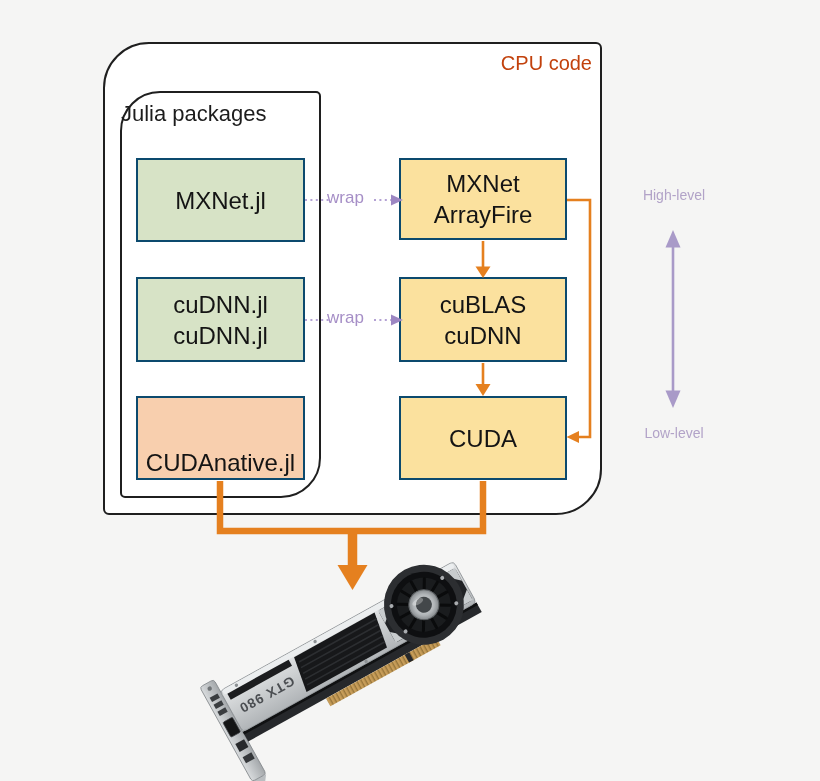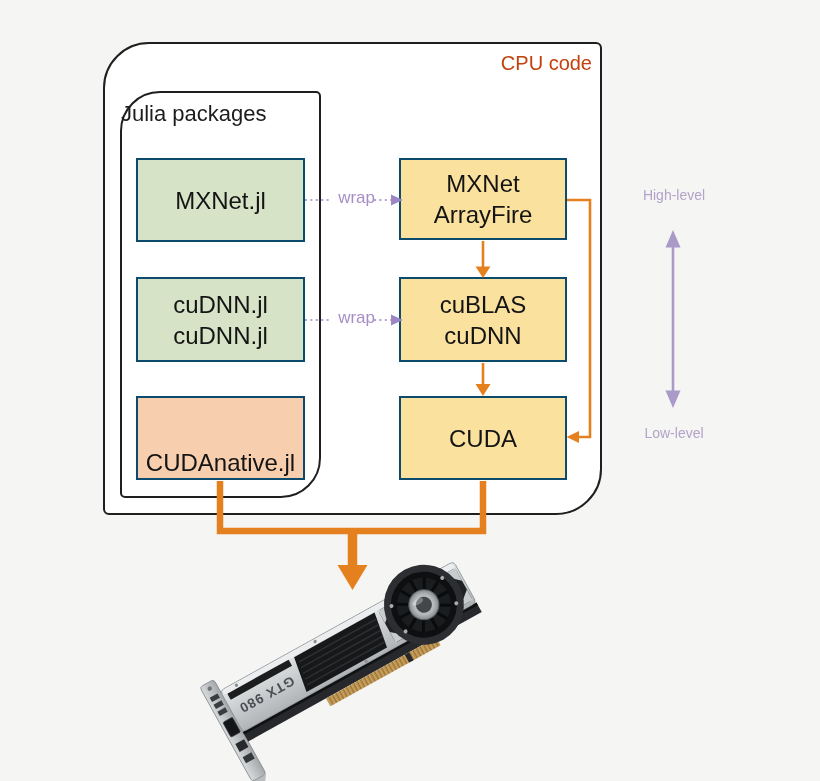--- a/index.html
+++ b/index.html
@@ -39,21 +39,21 @@
   .green{background:#d7e3c6;}
   .yellow{background:#fbe19e;}
   .salmon{background:#f8cfae;justify-content:flex-end;}
   .col-left{left:136px;width:169px;}
   .col-right{left:399px;width:168px;}
   .row1{top:158px;height:84px;}
   .row1r{top:158px;height:82px;}
   .row2{top:277px;height:85px;}
   .row3{top:396px;height:84px;}
   .wrap-label{
-    position:absolute;width:48px;left:327px;text-align:right;z-index:3;
+    position:absolute;width:48px;left:327px;text-align:left;z-index:3;
     font-size:17px;color:#a68fc7;
   }
   .wrap-1{top:188px;}
   .wrap-2{top:308px;}
   .level-label{
     position:absolute;left:620px;width:108px;text-align:center;
     font-size:14px;color:#b2a3c8;z-index:3;
   }
   .high-level{top:187px;}
   .low-level{top:425px;}

